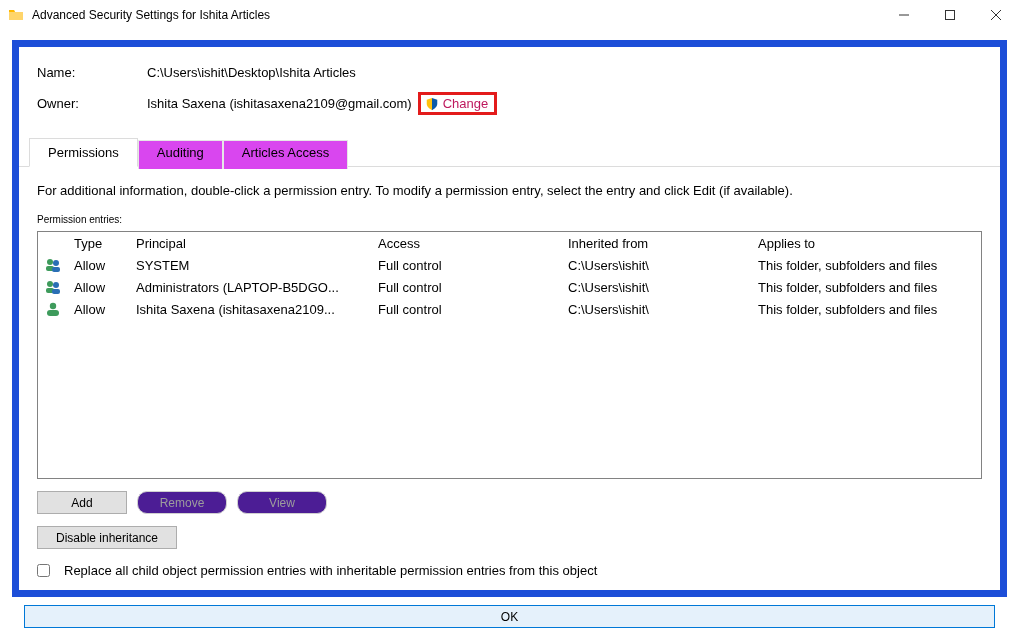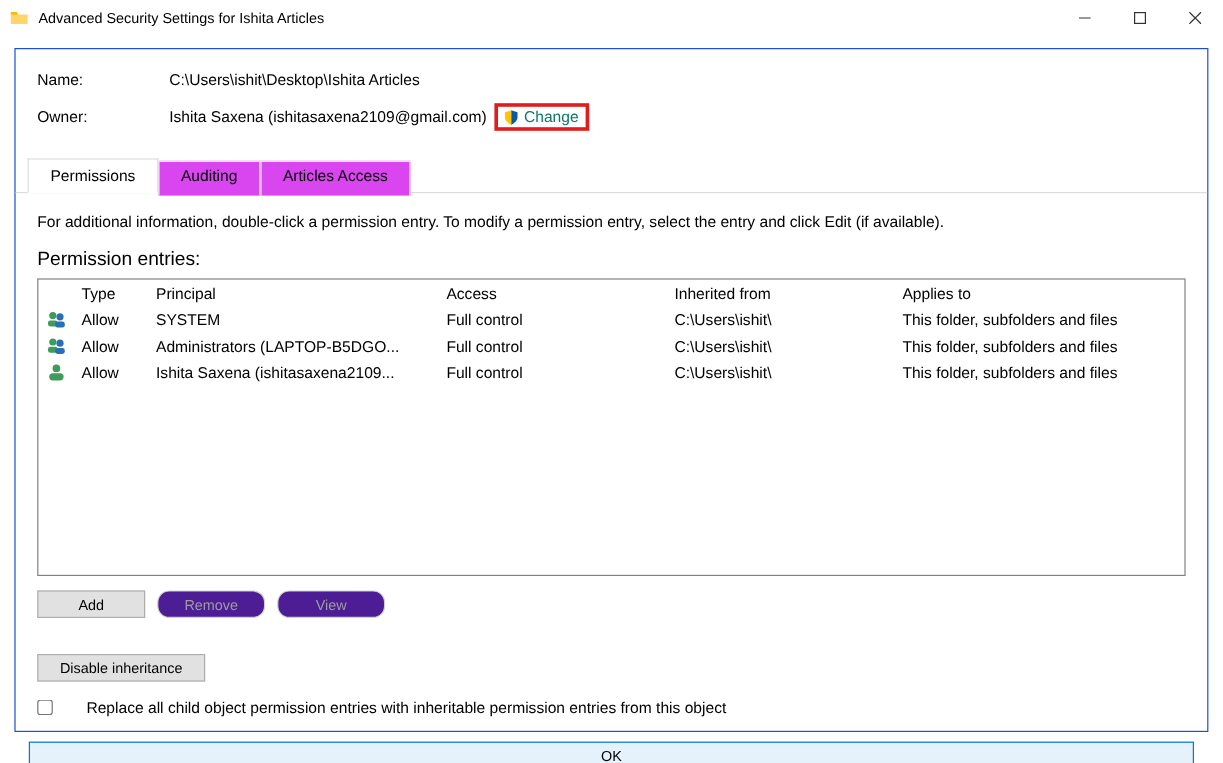--- a/index.html
+++ b/index.html
@@ -29,38 +29,38 @@
   .titlebar .win-btns { display: flex; }
   .titlebar .win-btn {
     width: 46px; height: 30px;
     display: flex; align-items: center; justify-content: center;
     color: #333;
   }
   .win-btn svg { stroke: #333; }
 
   .outer-pad { padding: 10px 12px 6px 12px; }
   .panel {
-    border: 1px solid #1d4ed8;
+    border: 7px solid #1d4ed8;
     background: #fff;
   }
   .header-area {
     padding: 18px 18px 10px 18px;
   }
   .kv-row { display: flex; margin-bottom: 12px; align-items: center; font-size: 13px; }
   .kv-row .k { width: 110px; }
   .kv-row .v { }
   .owner-line { display: flex; align-items: center; gap: 6px; }
   .change-box {
     border: 3px solid #e31b1b;
     padding: 1px 6px 1px 4px;
     display: inline-flex;
     align-items: center;
     gap: 4px;
   }
-  .change-link { color: #0f766e; cursor: pointer; font-size: 13px; }
+  .change-link { color: #be185d; cursor: pointer; font-size: 13px; }
   .shield-icon { width: 14px; height: 14px; display: inline-block; }
 
   .tabstrip { display: flex; margin: 0 10px; position: relative; top: 1px; }
   .tab {
     padding: 6px 18px;
     border: 1px solid #dcdcdc;
     border-bottom: none;
     background: #fff;
     font-size: 13px;
     margin-right: 0;
@@ -76,21 +76,21 @@
     padding-top: 4px;
     padding-bottom: 4px;
   }
   .tab.active { border-bottom: 1px solid #fff; }
 
   .tab-content {
     border-top: 1px solid #dcdcdc;
     padding: 16px 18px 12px 18px;
   }
   .info-text { font-size: 13px; margin-bottom: 16px; }
-  .label-text { font-size: 16px; margin-bottom: 6px; }
+  .label-text { font-size: 10px; margin-bottom: 6px; }
 
   .perm-table {
     border: 1px solid #828282;
     background: #fff;
     height: 248px;
   }
   .row { display: flex; align-items: center; height: 22px; font-size: 13px; }
   .hdr { border-bottom: 0; font-weight: normal; color: #000; }
   .hdr .cell { padding: 4px 6px; }
   .cell { padding: 2px 6px; overflow: hidden; text-overflow: ellipsis; white-space: nowrap; }
@@ -113,22 +113,22 @@
     cursor: pointer;
     font-family: inherit;
   }
   .btn:disabled, .btn.disabled {
     color: #9d9d9d;
     border-color: #d0d0d0;
     background: #4c1d95;
     cursor: default;
     border-radius: 10px;
   }
-  .disable-inh { margin-top: 30px; }
-  .replace-row { margin-top: 14px; display: flex; align-items: center; gap: 24px; font-size: 13px; }
+  .disable-inh { margin-top: 12px; }
+  .replace-row { margin-top: 14px; display: flex; align-items: center; gap: 10px; font-size: 13px; }
   .footer-btns {
     display: flex; justify-content: flex-end; gap: 8px;
     padding: 8px 12px 8px 12px;
     flex-direction: column;
   }
   .footer-btns .btn { min-width: 86px; }
   .btn.primary { border: 1px solid #0078d7; background: #e5f1fb; }
   input[type=checkbox] { width: 13px; height: 13px; margin: 0 4px 0 0; }
 </style>
 </head>

